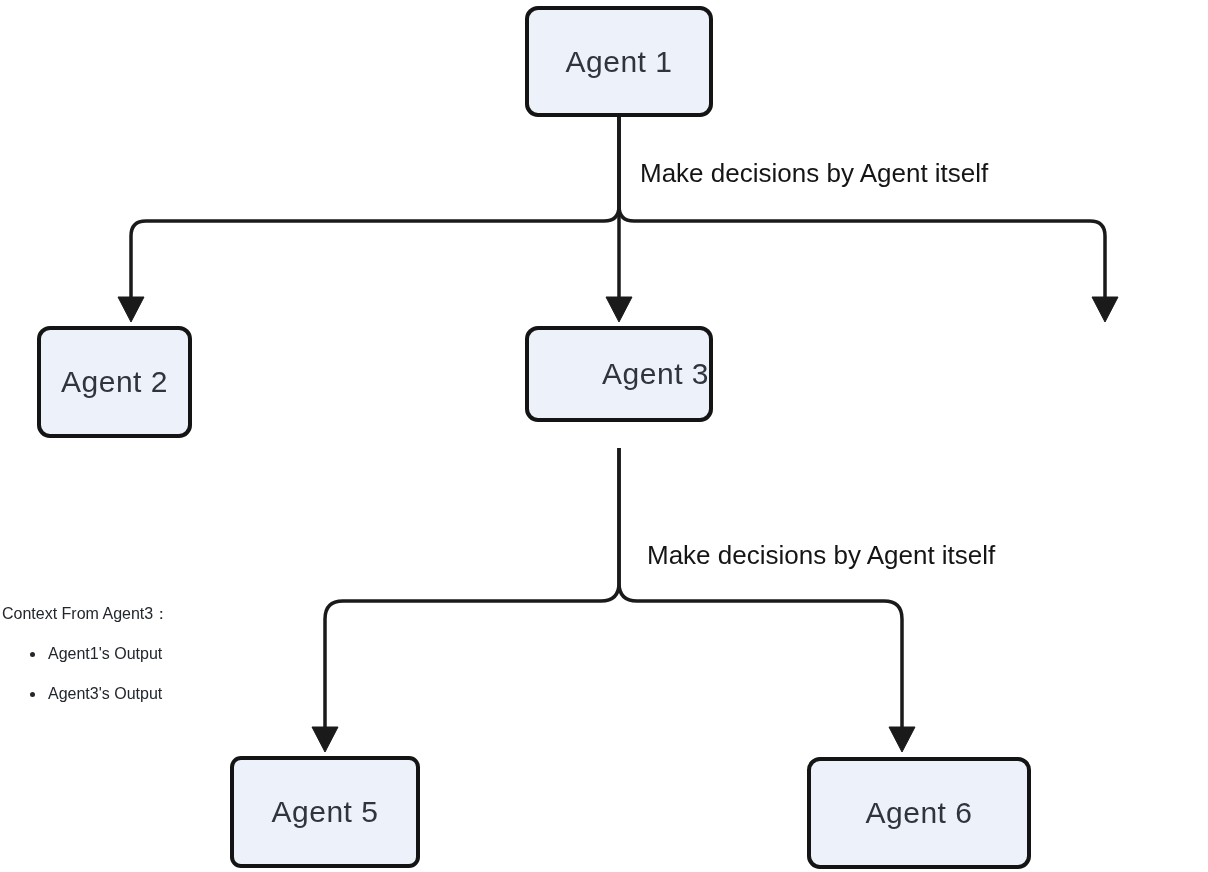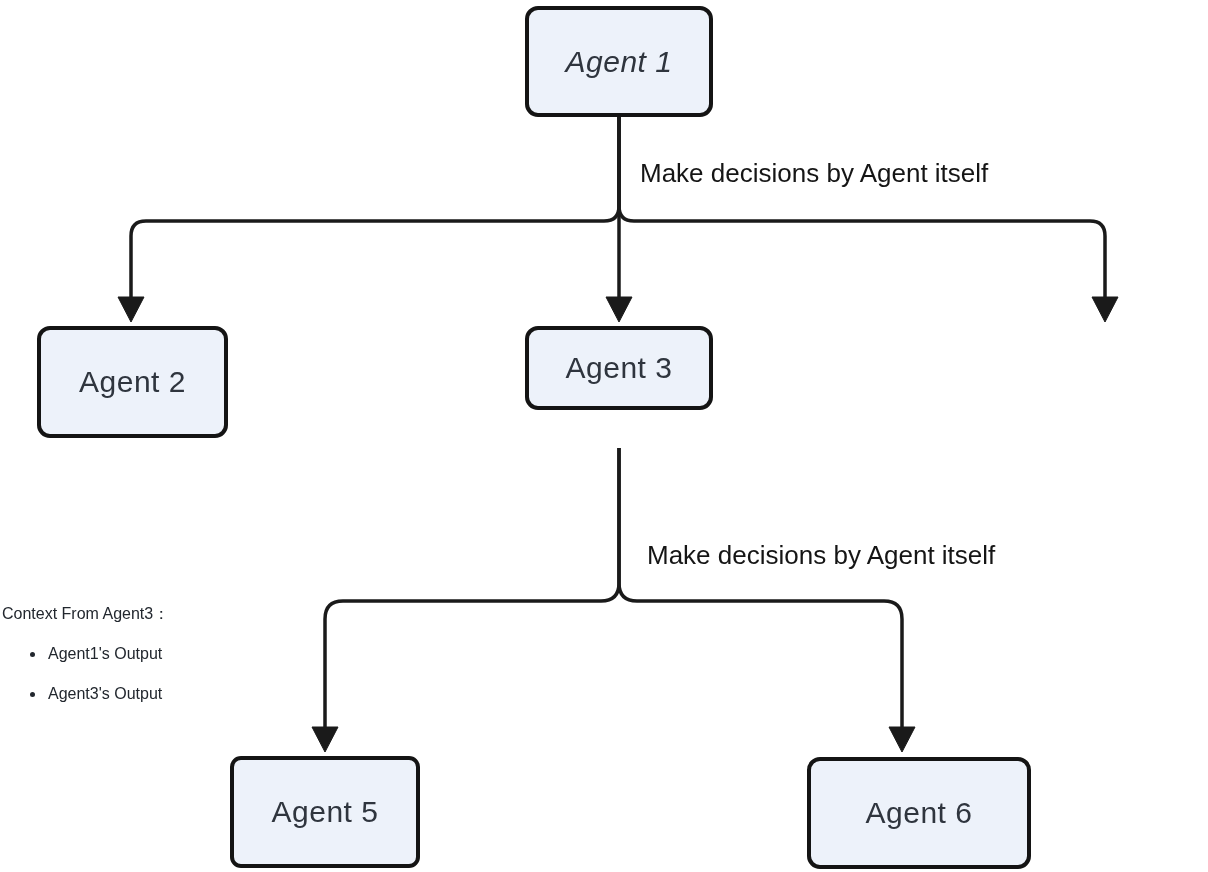--- a/index.html
+++ b/index.html
@@ -88,29 +88,29 @@
     <path class="edge" d="M 619 117 L 619 206 Q 619 221 634 221 L 1090 221 Q 1105 221 1105 236 L 1105 297"></path>
     <polygon class="arrowhead" points="1105,322 1092,297 1118,297"></polygon>
 
     <path class="edge" d="M 619 448 L 619 583 Q 619 601 601 601 L 343 601 Q 325 601 325 619 L 325 727"></path>
     <polygon class="arrowhead" points="325,752 312,727 338,727"></polygon>
 
     <path class="edge" d="M 619 448 L 619 583 Q 619 601 637 601 L 884 601 Q 902 601 902 619 L 902 727"></path>
     <polygon class="arrowhead" points="902,752 889,727 915,727"></polygon>
   </svg>
 
-  <div class="node" style="left:525px; top:6px;  width:188px; height:111px;font-style:italic;">
+  <div class="node" style="left:525px; top:6px;  width:188px; height:111px;">
     <span>Agent 1</span>
   </div>
 
-  <div class="node" style="left:37px; top:326px; width:191px; height:112px;">
+  <div class="node" style="left:37px; top:326px; width:155px; height:112px;">
     <span>Agent 2</span>
   </div>
 
-  <div class="node" style="left:525px; top:326px; width:188px; height:84px;">
+  <div class="node" style="left:525px; top:326px; width:188px; height:96px;justify-content:flex-end;">
     <span>Agent 3</span>
   </div>
 
 
   <div class="node" style="left:230px; top:756px; width:190px; height:112px;border-radius:11px;">
     <span>Agent 5</span>
   </div>
 
   <div class="node" style="left:807px; top:757px; width:224px; height:112px;">
     <span>Agent 6</span>

